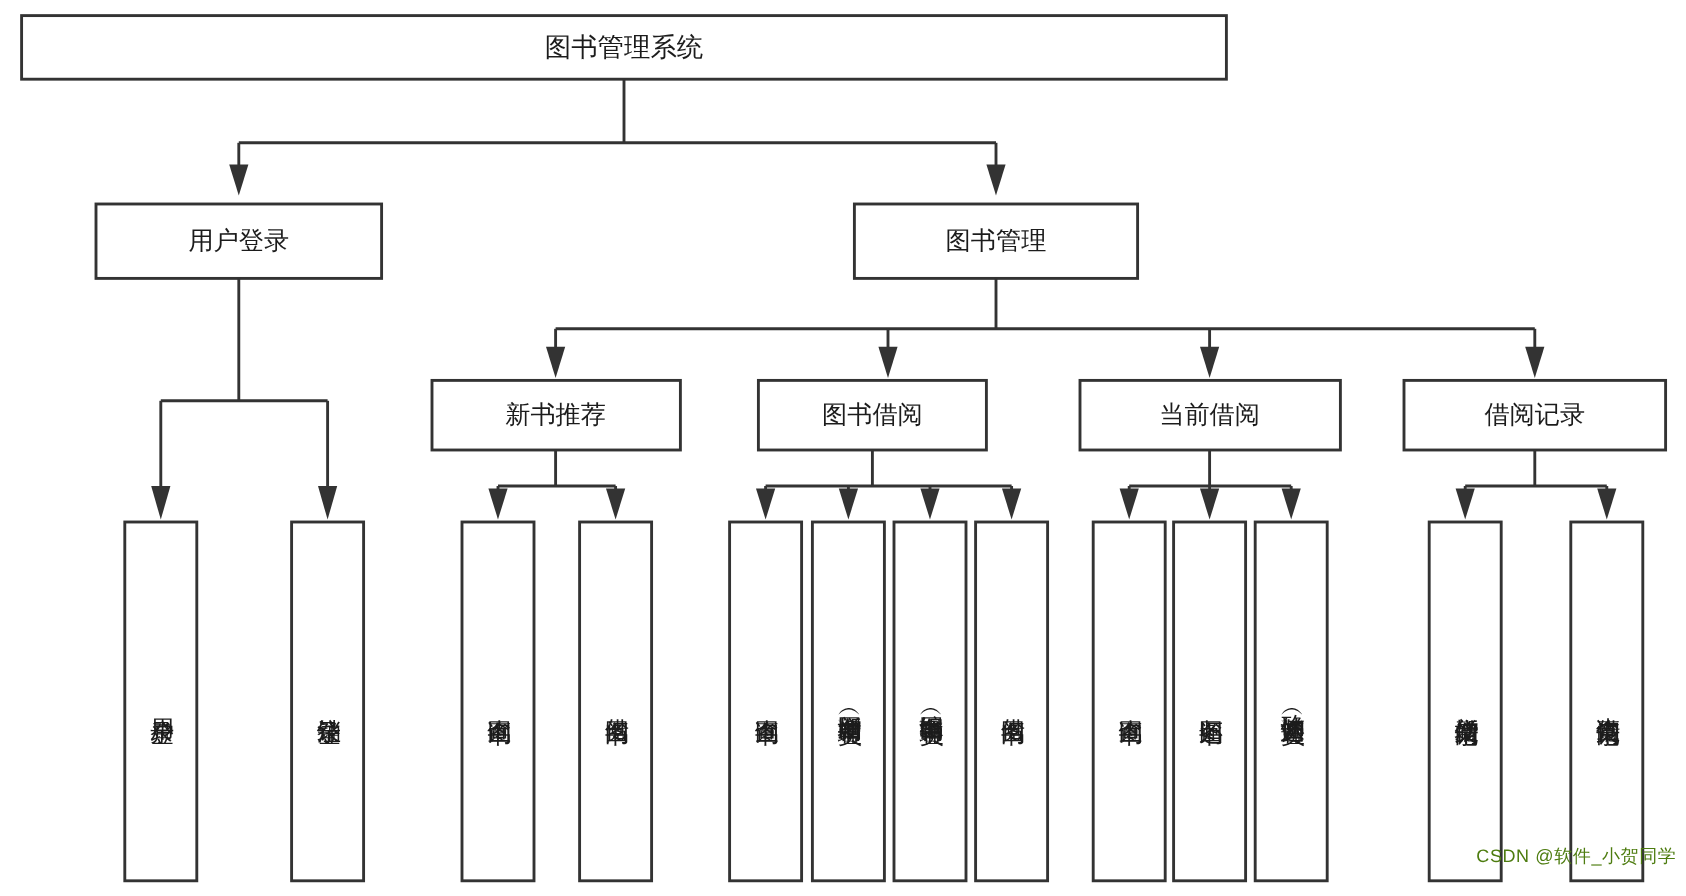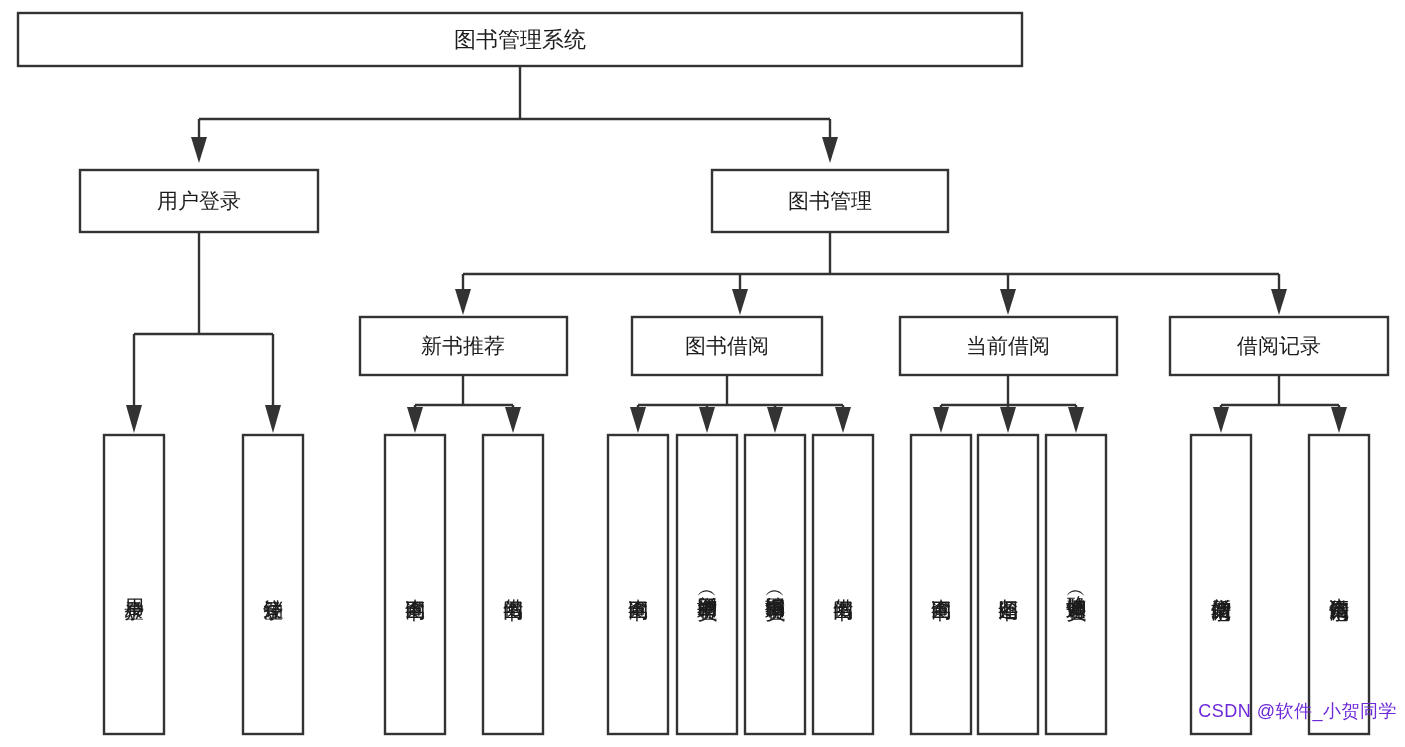--- a/index.html
+++ b/index.html
@@ -70,22 +70,22 @@
     text-orientation: upright;
     letter-spacing: 1px;
     white-space: nowrap;
     pointer-events: none;
   }
   .watermark {
     position: absolute;
     right: 8px;
     bottom: 6px;
     font-family: "Liberation Sans", "DejaVu Sans", sans-serif;
-    font-size: 18px;
-    color: #6d28d9;
+    font-size: 15px;
+    color: #4d7c0f;
     letter-spacing: 0.5px;
     white-space: nowrap;
   }
 </style>
 </head>
 <body>
 
 <div id="diagram-root">
 
   <svg class="diagram-svg" viewBox="0 0 1405 747" xmlns="http://www.w3.org/2000/svg">

